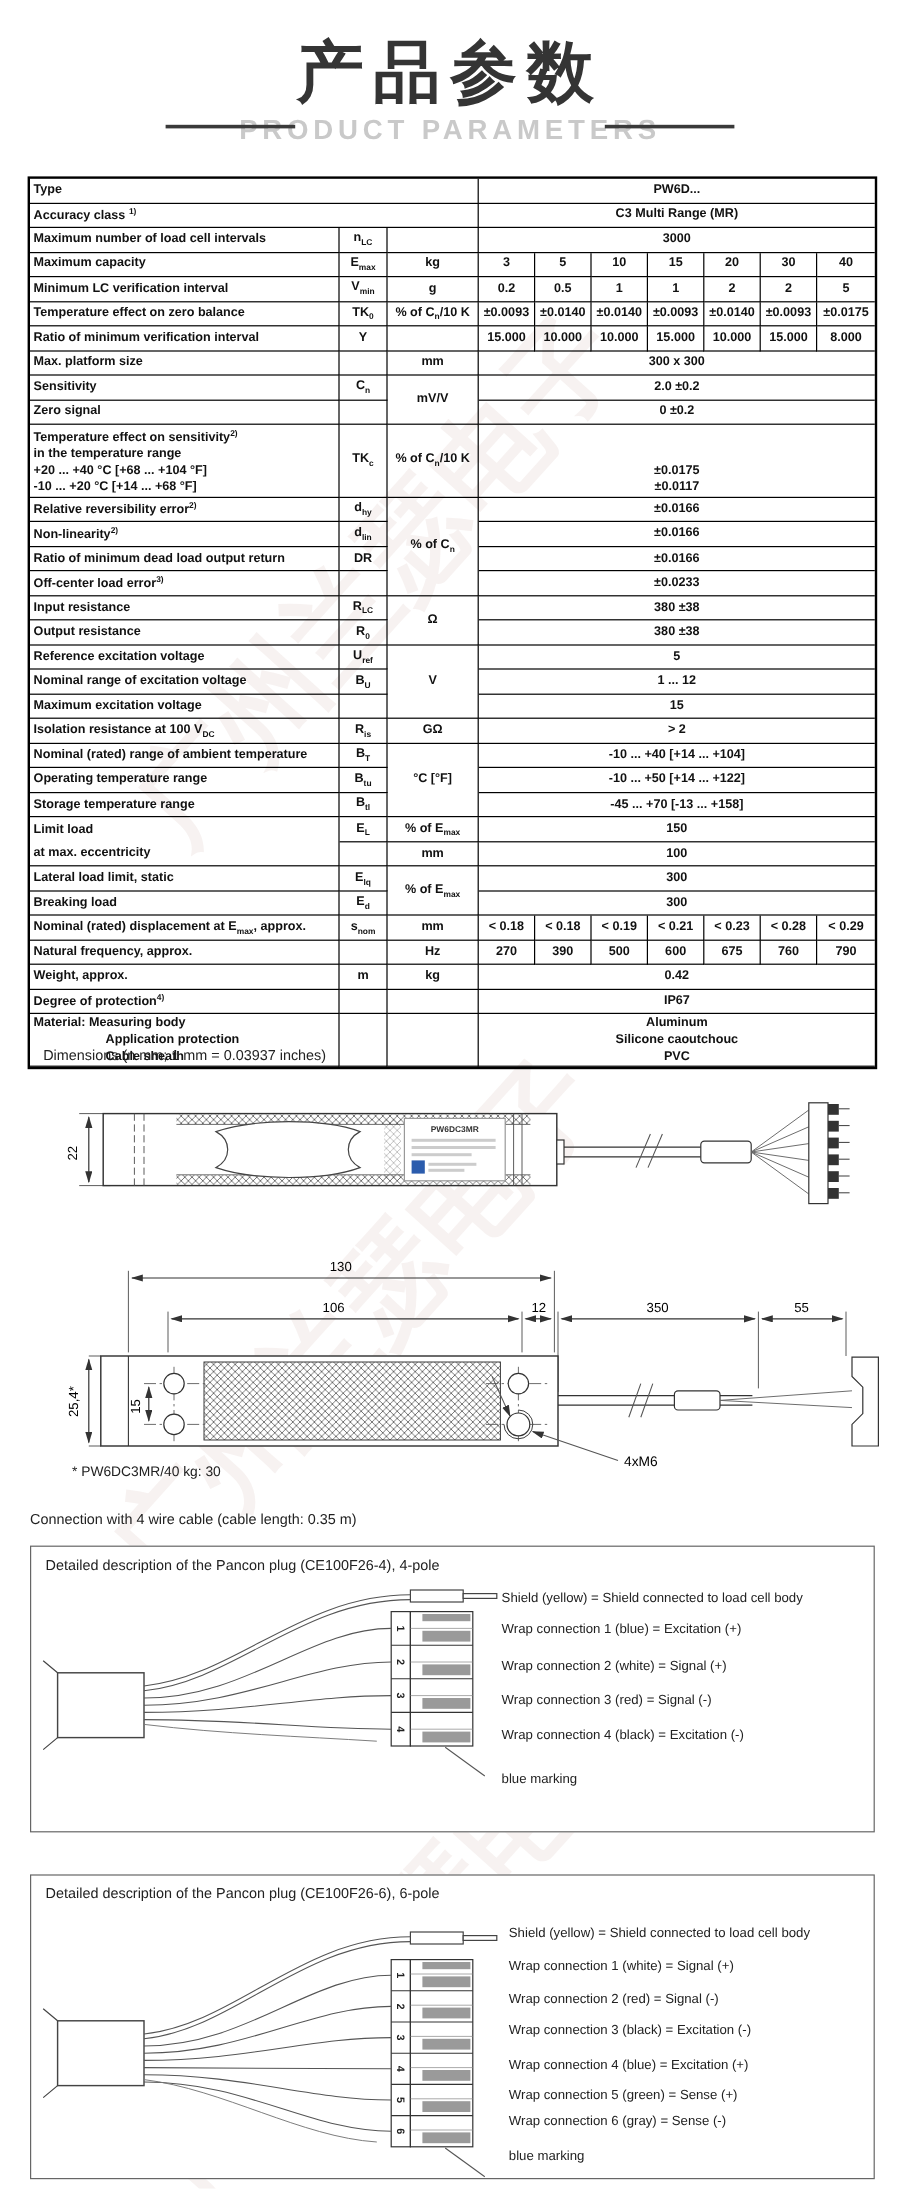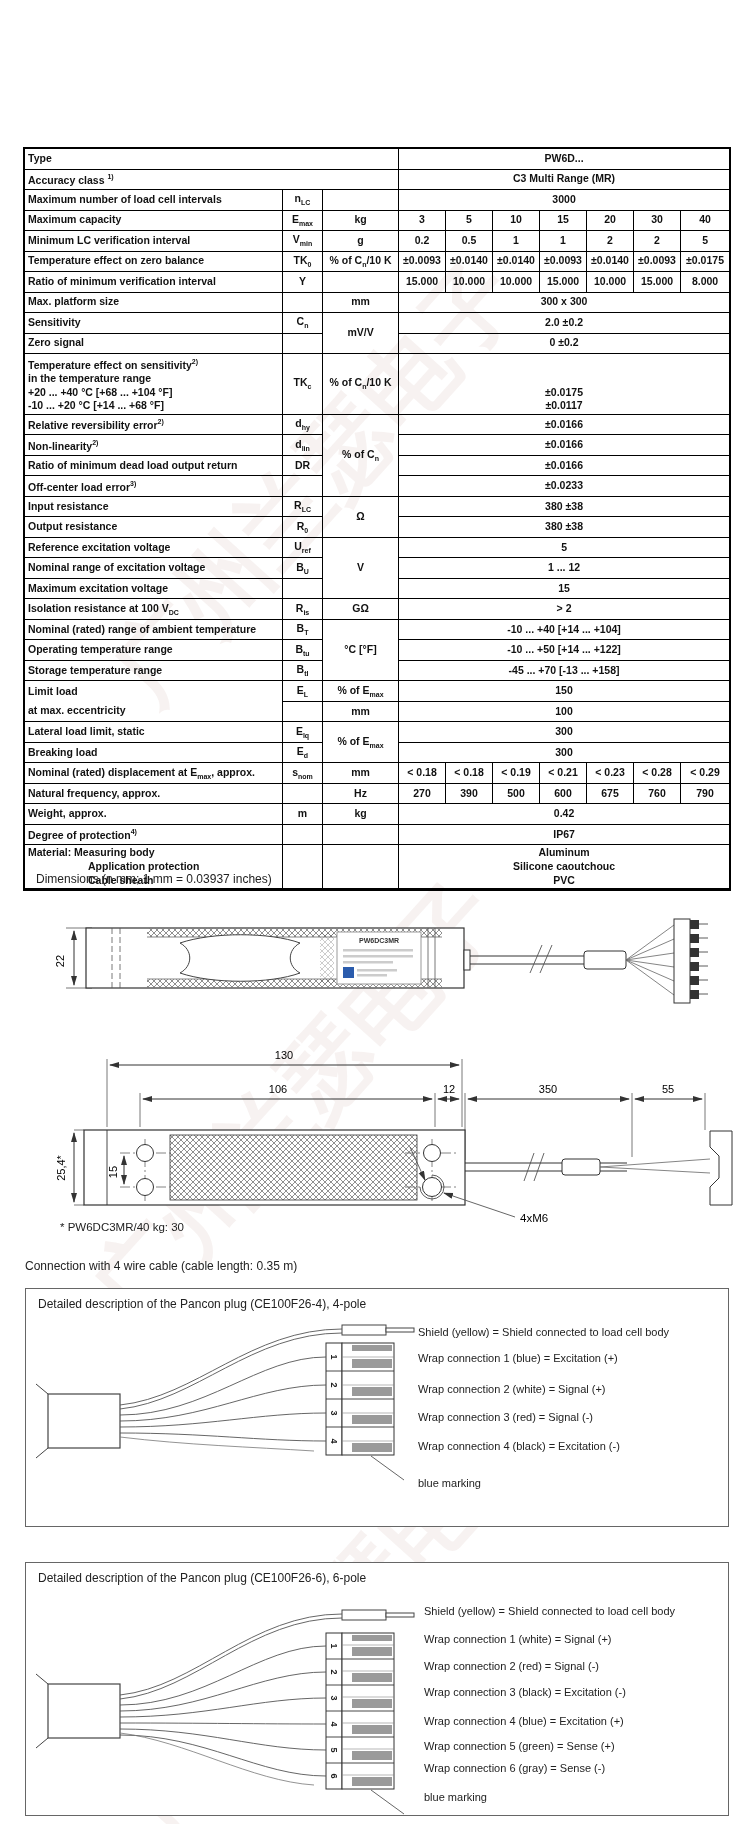--- a/index.html
+++ b/index.html
@@ -42,20 +42,28 @@
 </style>
 </head>
 <body>
 
 <div id="page">
 
   <div class="wm" style="left:40px;top:420px">广州兰瑟电子</div>
   <div class="wm" style="left:20px;top:1040px">广州兰瑟电子</div>
   <div class="wm" style="left:60px;top:1560px">广州兰瑟电子</div>
 
+  <div class="hdr">
+    <div style="position:relative">
+      <div class="hdr-line l"></div>
+      <div class="hdr-line r"></div>
+      <div class="hdr-cn">产品参数</div>
+      <div class="hdr-en">PRODUCT PARAMETERS</div>
+    </div>
+  </div>
 
   <table class="spec">
     <colgroup>
       <col style="width:258px">
         <col style="width:40px">
         <col style="width:76px">
       <col style="width:47px">
         <col style="width:47px">
         <col style="width:47px">
         <col style="width:47px">

